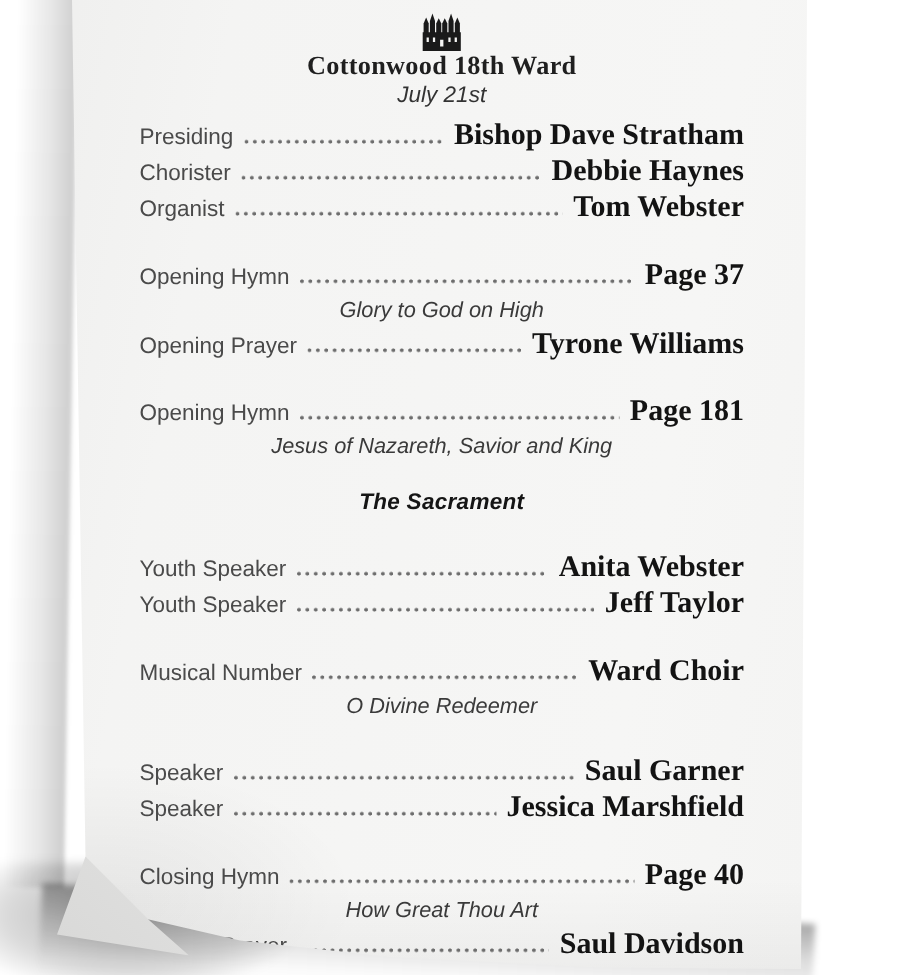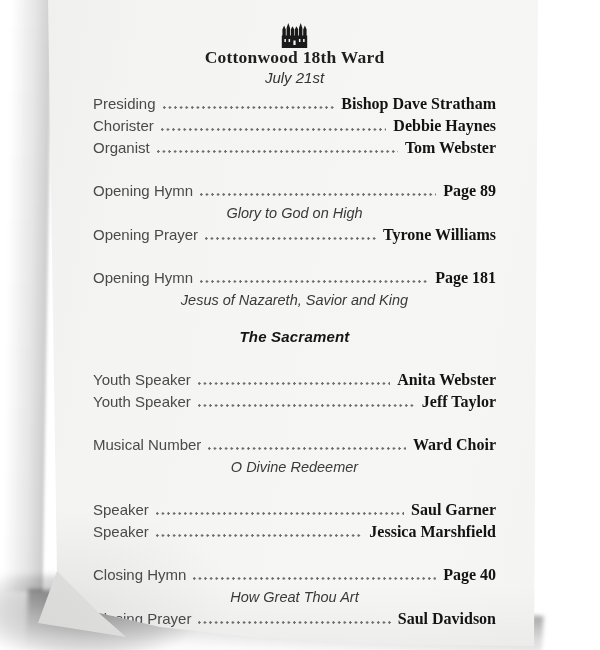--- a/index.html
+++ b/index.html
@@ -43,21 +43,21 @@
     position:absolute; inset:0;
     clip-path:polygon(57px 571px, 100px 614px, 126px 637px, 38px 623px);
     background:linear-gradient(225deg, #ffffff 25%, #f2f2f1 55%, #d9d9d8 95%);
   }
 
   
   .content {
     position:absolute; left:93px; right:104px; top:0;
     color:#454545;
   }
-  .header { text-align:center; padding-top:20px; }
+  .header { text-align:center; padding-top:6px; }
   .temple-icon-box { height:28px; }
   .temple-icon-box svg { display:block; margin:0 auto; }
   .title {
     margin-top:-1px; font-family:"Liberation Serif","DejaVu Serif",serif;
     font-weight:700; font-size:17.5px; line-height:20px; color:#1f1f1f;
     letter-spacing:0.2px;
   }
   .date { font-style:italic; font-size:15px; line-height:19px; margin-top:1px; color:#333333; }
 
   .body { margin-top:6px; font-size:15px; }
@@ -66,21 +66,21 @@
 
   .row { display:flex; align-items:baseline; line-height:22px; white-space:nowrap;justify-content:center; }
   .lbl { color:#4a4a4a; }
   .dots {
     flex:1; height:3px; margin:0 7px; min-width:12px;
     background-image:radial-gradient(circle at 1.3px 1.5px, #6d6d6d 1.05px, rgba(0,0,0,0) 1.4px);
     background-size:5.6px 3px; background-repeat:repeat-x; background-position:left bottom;
   }
   .val {
     font-family:"Liberation Serif","DejaVu Serif",serif; font-weight:700;
-    color:#131313; font-size:16px;
+    color:#131313; font-size:20px;
   }
   .song {
     text-align:center; font-style:italic; font-size:14.5px;
     line-height:22px; color:#3a3a3a;
   }
   .section-heading {
     text-align:center; font-weight:700; font-style:italic;
     font-size:15px; line-height:22px; color:#151515;
     margin-top:15px; margin-bottom:17px;
     letter-spacing:0.2px;
@@ -140,21 +140,21 @@
             <span class="lbl">Organist</span>
               <span class="dots"></span>
               <span class="val">Tom Webster</span>
           </div>
         </div>
 
         <div class="group">
           <div class="row">
             <span class="lbl">Opening Hymn</span>
               <span class="dots"></span>
-              <span class="val">Page 89</span>
+              <span class="val">Page 37</span>
           </div>
           <div class="song">Glory to God on High</div>
           <div class="row">
             <span class="lbl">Opening Prayer</span>
               <span class="dots"></span>
               <span class="val">Tyrone Williams</span>
           </div>
         </div>
 
         <div class="group">

